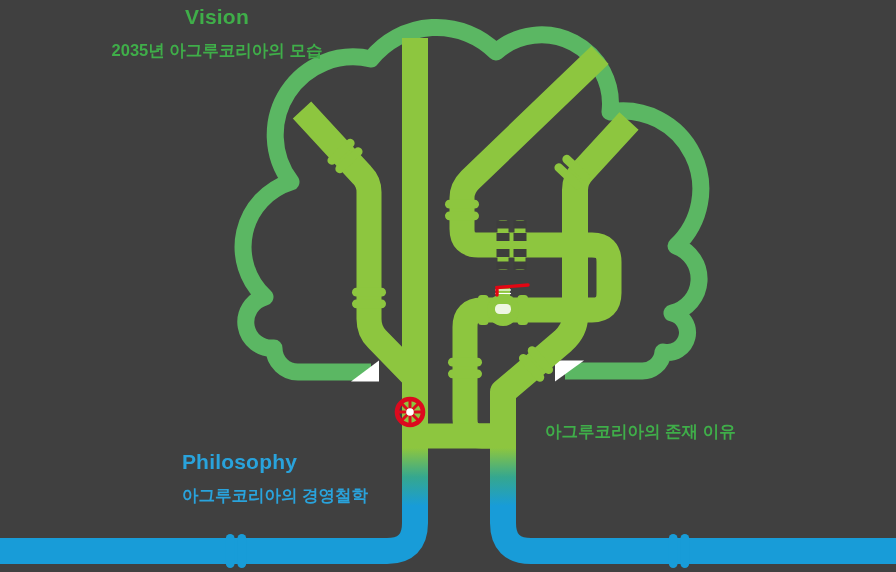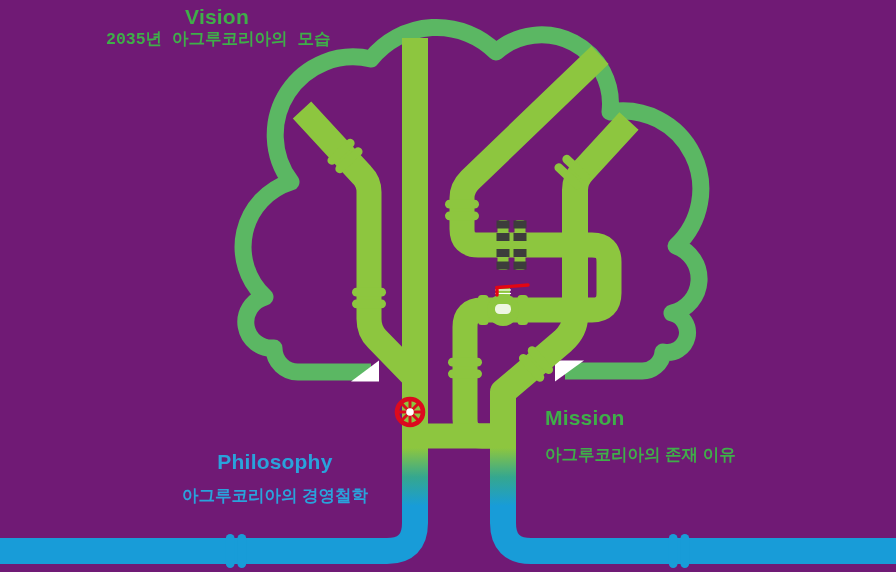--- a/index.html
+++ b/index.html
@@ -1,28 +1,28 @@
 <!DOCTYPE html>
 <html><head>
 <meta charset="utf-8">
 <style>
   html,body{margin:0;padding:0;background:#ffffff;}
-  .stage{position:relative;width:896px;height:572px;background:#701a75;overflow:hidden;
+  .stage{position:relative;width:896px;height:572px;background:#404040;overflow:hidden;
          font-family:"Liberation Sans", sans-serif;}
   .stage svg{position:absolute;left:0;top:0;}
   .lbl{position:absolute;font-weight:bold;line-height:1.1;white-space:nowrap;}
   .lbl .title{font-size:21px;letter-spacing:.2px;}
   .lbl .sub{font-size:16.5px;}
   .lbl-vision{left:106px;top:5px;width:222px;text-align:center;}
   .lbl-vision .title{display:block;}
-  .lbl-vision .sub{display:block;margin-top:3px;font-family:Liberation Mono, monospace;}
+  .lbl-vision .sub{display:block;margin-top:13px;}
   .lbl-mission{left:545px;top:406px;text-align:left;}
   .lbl-mission .title{display:block;}
   .lbl-mission .sub{display:block;margin-top:16px;}
-  .lbl-philosophy{right:528px;top:450px;text-align:center;}
+  .lbl-philosophy{right:528px;top:450px;text-align:left;}
   .lbl-philosophy .title{display:block;}
   .lbl-philosophy .sub{display:block;margin-top:13px;}
 </style>
 </head>
 <body>
 
 <div class="stage">
 
   <svg width="896" height="572" viewBox="0 0 896 572">
     <defs>
@@ -122,21 +122,20 @@
       <circle r="3.8" fill="#ffffff"></circle>
     </g>
   </svg>
 
   <div class="lbl lbl-vision" style="color:#3fae49">
     <span class="title">Vision</span>
     <span class="sub">2035년 아그루코리아의 모습</span>
   </div>
 
   <div class="lbl lbl-mission" style="color:#3fae49">
-    <span class="title">Mission</span>
     <span class="sub">아그루코리아의 존재 이유</span>
   </div>
 
   <div class="lbl lbl-philosophy" style="color:#29a3dc">
     <span class="title">Philosophy</span>
     <span class="sub">아그루코리아의 경영철학</span>
   </div>
 
 </div>
 

